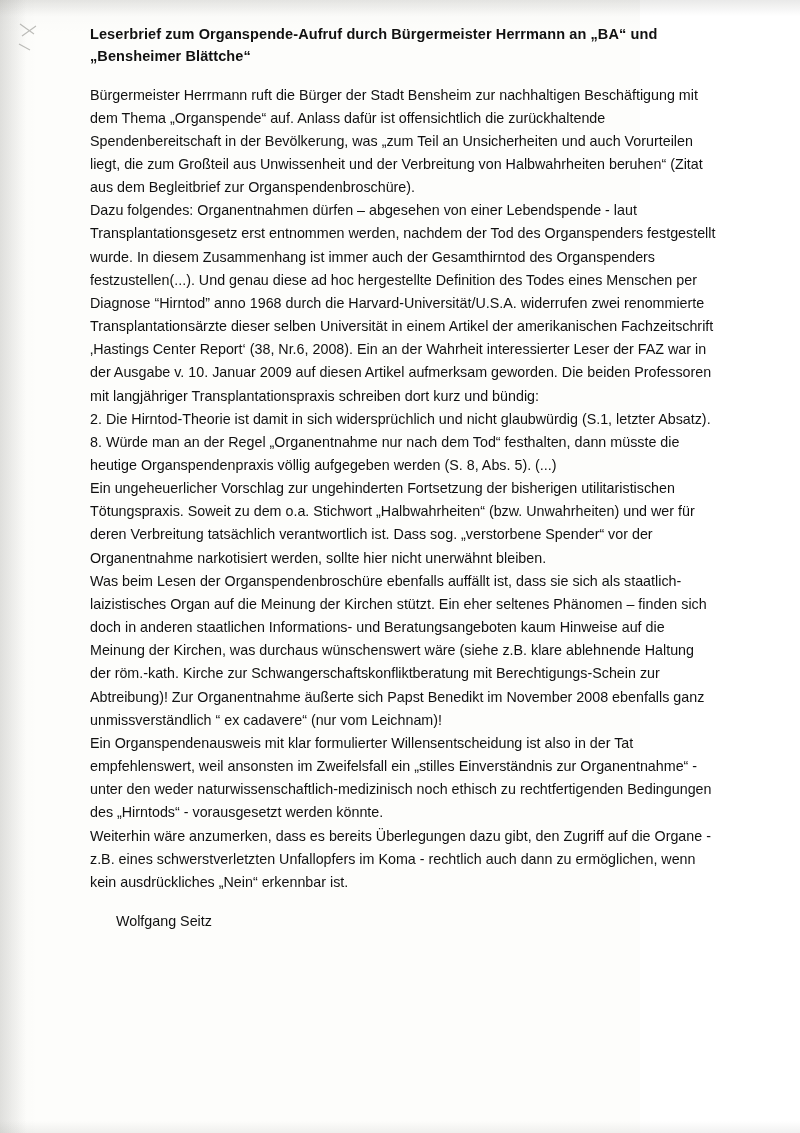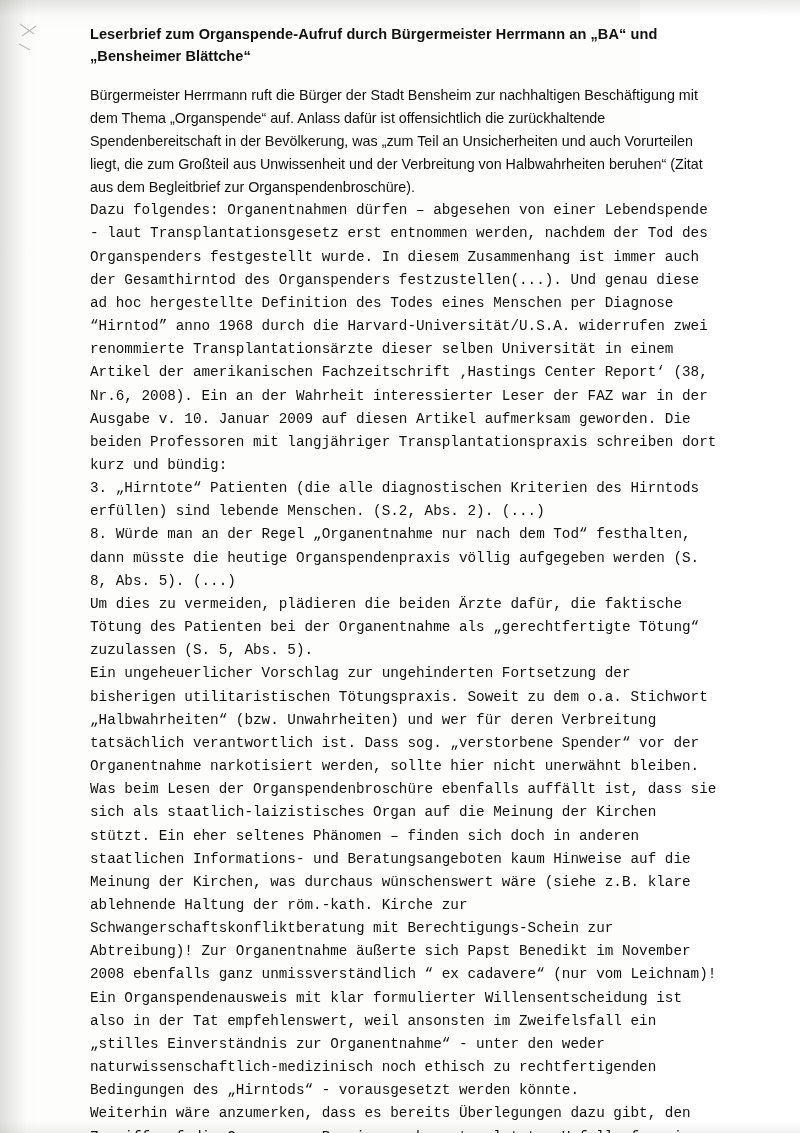--- a/index.html
+++ b/index.html
@@ -73,21 +73,20 @@
     font-size: 14.3px;
     line-height: 1.62;
     margin: 0;
     text-align: left;
   }
   .body-block p {
     margin: 0;
   }
   .body-block p.sp {
     margin-top: 0px;
-    font-family: Liberation Mono, monospace;
   }
   .signature {
     margin-top: 16px;
     padding-left: 26px;
     font-size: 14.3px;
     line-height: 1.62;
   }
   .signature div {
     margin: 0;
   }
@@ -105,23 +104,22 @@
     <path d="M2 2 L16 12 M4 14 L18 4 M1 22 L12 28" stroke="#8a8a85" stroke-width="1.2" fill="none"></path>
   </svg>
 
   <div class="content">
 
     <h1 class="doc-title">Leserbrief zum Organspende-Aufruf  durch Bürgermeister Herrmann an „BA“ und „Bensheimer Blättche“</h1>
 
     <div class="body-block">
       <p>Bürgermeister Herrmann ruft die Bürger der Stadt Bensheim zur nachhaltigen Beschäftigung mit dem Thema „Organspende“ auf. Anlass dafür ist offensichtlich die zurückhaltende Spendenbereitschaft in der Bevölkerung, was „zum Teil an Unsicherheiten und auch Vorurteilen liegt, die zum Großteil aus Unwissenheit und der Verbreitung von Halbwahrheiten beruhen“ (Zitat aus dem Begleitbrief zur Organspendenbroschüre).</p>
       <p class="sp">Dazu folgendes: Organentnahmen dürfen – abgesehen von einer Lebendspende -  laut Transplantationsgesetz erst entnommen werden, nachdem der Tod des Organspenders festgestellt wurde. In diesem Zusammenhang ist immer auch der Gesamthirntod des Organspenders festzustellen(...). Und genau diese ad hoc hergestellte Definition des Todes eines Menschen per Diagnose “Hirntod” anno 1968 durch die Harvard-Universität/U.S.A. widerrufen  zwei renommierte Transplantationsärzte dieser selben Universität in einem Artikel der amerikanischen Fachzeitschrift ‚Hastings Center Report‘ (38, Nr.6, 2008). Ein an der Wahrheit interessierter Leser der FAZ war in der Ausgabe v. 10. Januar 2009 auf diesen Artikel aufmerksam geworden. Die beiden Professoren mit langjähriger Transplantationspraxis schreiben dort kurz und bündig:</p>
-      <p class="sp">3. „Hirntote“ Patienten (die alle diagnostischen Kriterien des Hirntods erfüllen) sind lebende Menschen. (S.2, Abs. 2). (...)</p>
+      <p class="sp">2. Die Hirntod-Theorie ist damit in sich widersprüchlich und nicht glaubwürdig (S.1, letzter Absatz).</p>
       <p class="sp">8. Würde man an der Regel „Organentnahme nur nach dem Tod“ festhalten, dann müsste die heutige Organspendenpraxis völlig aufgegeben werden (S. 8, Abs. 5). (...)</p>
-      <p class="sp">Um dies zu vermeiden, plädieren die beiden Ärzte dafür, die faktische Tötung des Patienten bei der Organentnahme als „gerechtfertigte Tötung“ zuzulassen (S. 5, Abs. 5).</p>
       <p class="sp">Ein ungeheuerlicher Vorschlag zur ungehinderten Fortsetzung der bisherigen utilitaristischen Tötungspraxis. Soweit zu dem o.a. Stichwort „Halbwahrheiten“ (bzw. Unwahrheiten) und wer für deren Verbreitung tatsächlich verantwortlich ist. Dass sog. „verstorbene Spender“ vor der Organentnahme narkotisiert werden, sollte hier nicht unerwähnt bleiben.</p>
       <p class="sp">Was beim Lesen der Organspendenbroschüre ebenfalls auffällt ist, dass sie sich als  staatlich-laizistisches Organ auf die Meinung der Kirchen stützt. Ein eher seltenes Phänomen – finden sich doch in anderen staatlichen Informations- und Beratungsangeboten kaum Hinweise auf die Meinung der Kirchen, was durchaus wünschenswert wäre  (siehe z.B. klare ablehnende Haltung der röm.-kath. Kirche zur Schwangerschaftskonfliktberatung mit Berechtigungs-Schein zur Abtreibung)! Zur Organentnahme äußerte sich Papst Benedikt im November 2008 ebenfalls ganz unmissverständlich “ ex cadavere“ (nur vom Leichnam)!</p>
       <p class="sp">Ein Organspendenausweis mit klar formulierter Willensentscheidung ist also in der Tat empfehlenswert, weil ansonsten im Zweifelsfall ein „stilles Einverständnis zur Organentnahme“ - unter den weder naturwissenschaftlich-medizinisch  noch ethisch zu rechtfertigenden  Bedingungen des „Hirntods“ - vorausgesetzt werden könnte.</p>
       <p class="sp">Weiterhin wäre anzumerken, dass es bereits Überlegungen dazu gibt, den Zugriff auf die Organe - z.B. eines schwerstverletzten Unfallopfers im Koma - rechtlich auch dann zu ermöglichen, wenn kein ausdrückliches „Nein“ erkennbar ist.</p>
     </div>
 
     <div class="signature">
       <div>Wolfgang Seitz</div>
 
     </div>

